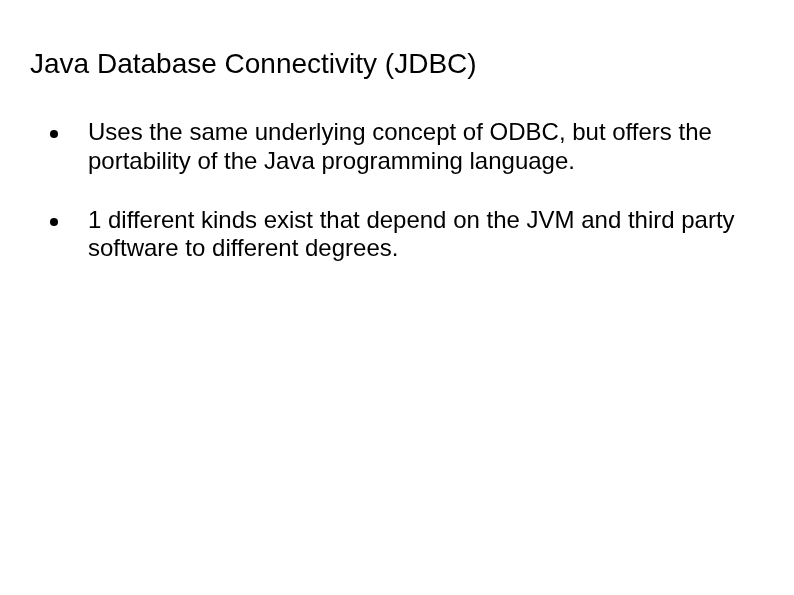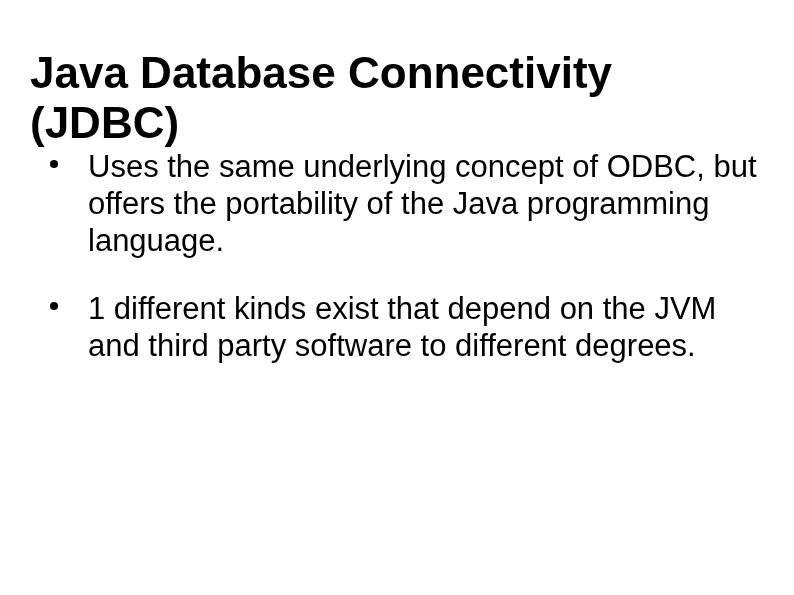--- a/index.html
+++ b/index.html
@@ -9,31 +9,32 @@
   }
   body {
     width: 794px;
     height: 595px;
     background: #ffffff;
     font-family: Arial, Helvetica, sans-serif;
     color: #000000;
     padding: 48px 30px 0 30px;
   }
   .title {
-    font-size: 44px;
-    font-weight: bold;
+    font-size: 28px;
+    font-weight: normal;
+    margin-bottom: 38px;
     letter-spacing: 0px;
   }
   .bullets {
     list-style: none;
     padding-left: 20px;
   }
   .bullet-item {
     position: relative;
-    font-size: 31px;
+    font-size: 24px;
     line-height: 1.2;
     margin-bottom: 30px;
     padding-left: 38px;
   }
   .bullet-item::before {
     content: "";
     position: absolute;
     left: 0;
     top: 12px;
     width: 8px;

